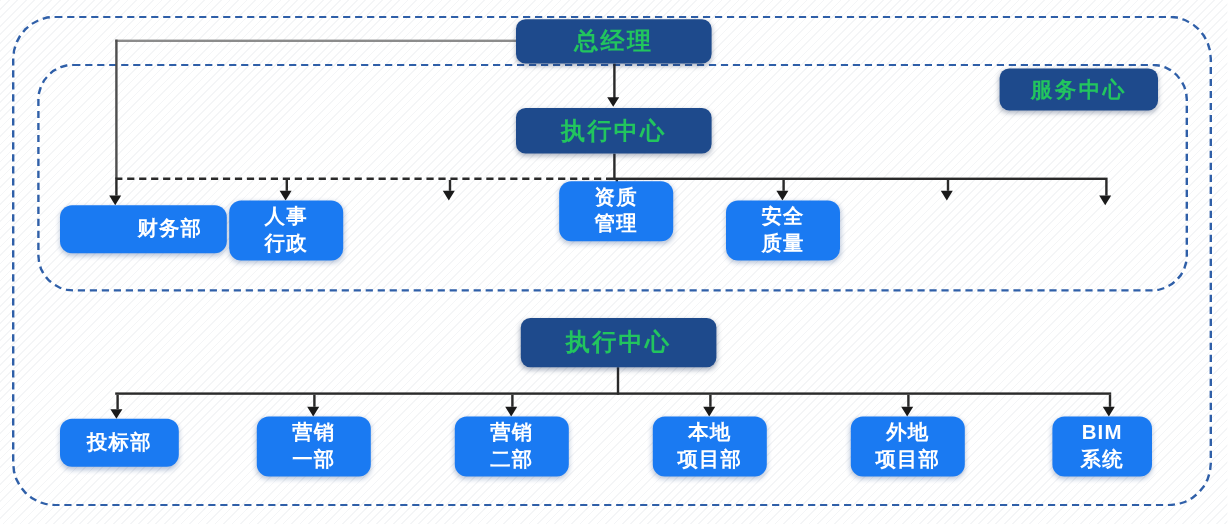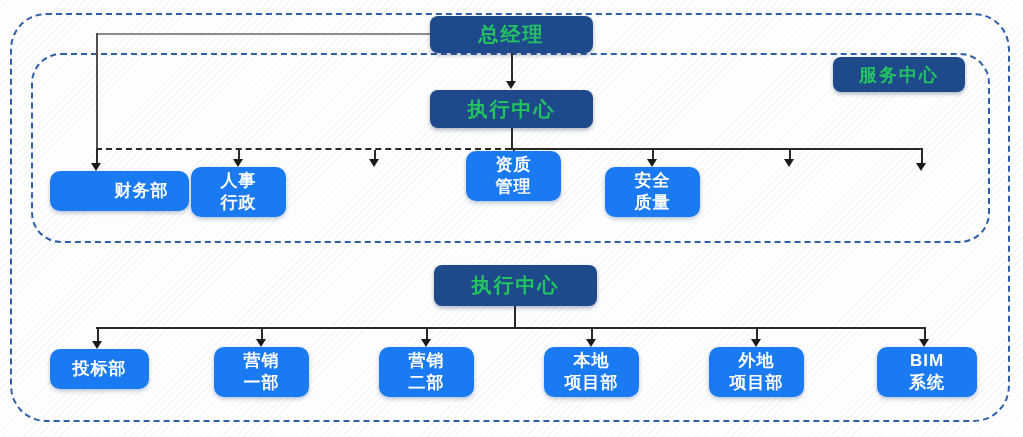--- a/index.html
+++ b/index.html
@@ -53,21 +53,21 @@
   #d-safety{left:605px;top:167px;width:95px;height:50px;}
   #d-info{left:742px;top:167px;width:95px;height:50px;}
   #d-party{left:874px;top:171px;width:95px;height:40px;}
 
   
   #d-bid{left:50px;top:349px;width:99px;height:40px;}
   #d-mkt1{left:214px;top:347px;width:95px;height:50px;}
   #d-mkt2{left:379px;top:347px;width:95px;height:50px;}
   #d-local{left:544px;top:347px;width:95px;height:50px;}
   #d-remote{left:709px;top:347px;width:95px;height:50px;}
-  #d-bim{left:877px;top:347px;width:100px;height:50px;}
+  #d-bim{left:877px;top:347px;width:83px;height:50px;}
 </style>
 </head>
 <body>
 
 <div id="canvas">
 
   <div id="outer-rect" class="dashed-rect"></div>
   <div id="inner-rect" class="dashed-rect"></div>
 
   <div class="hline-gray" style="left:96px;top:33px;width:334px;"></div>

